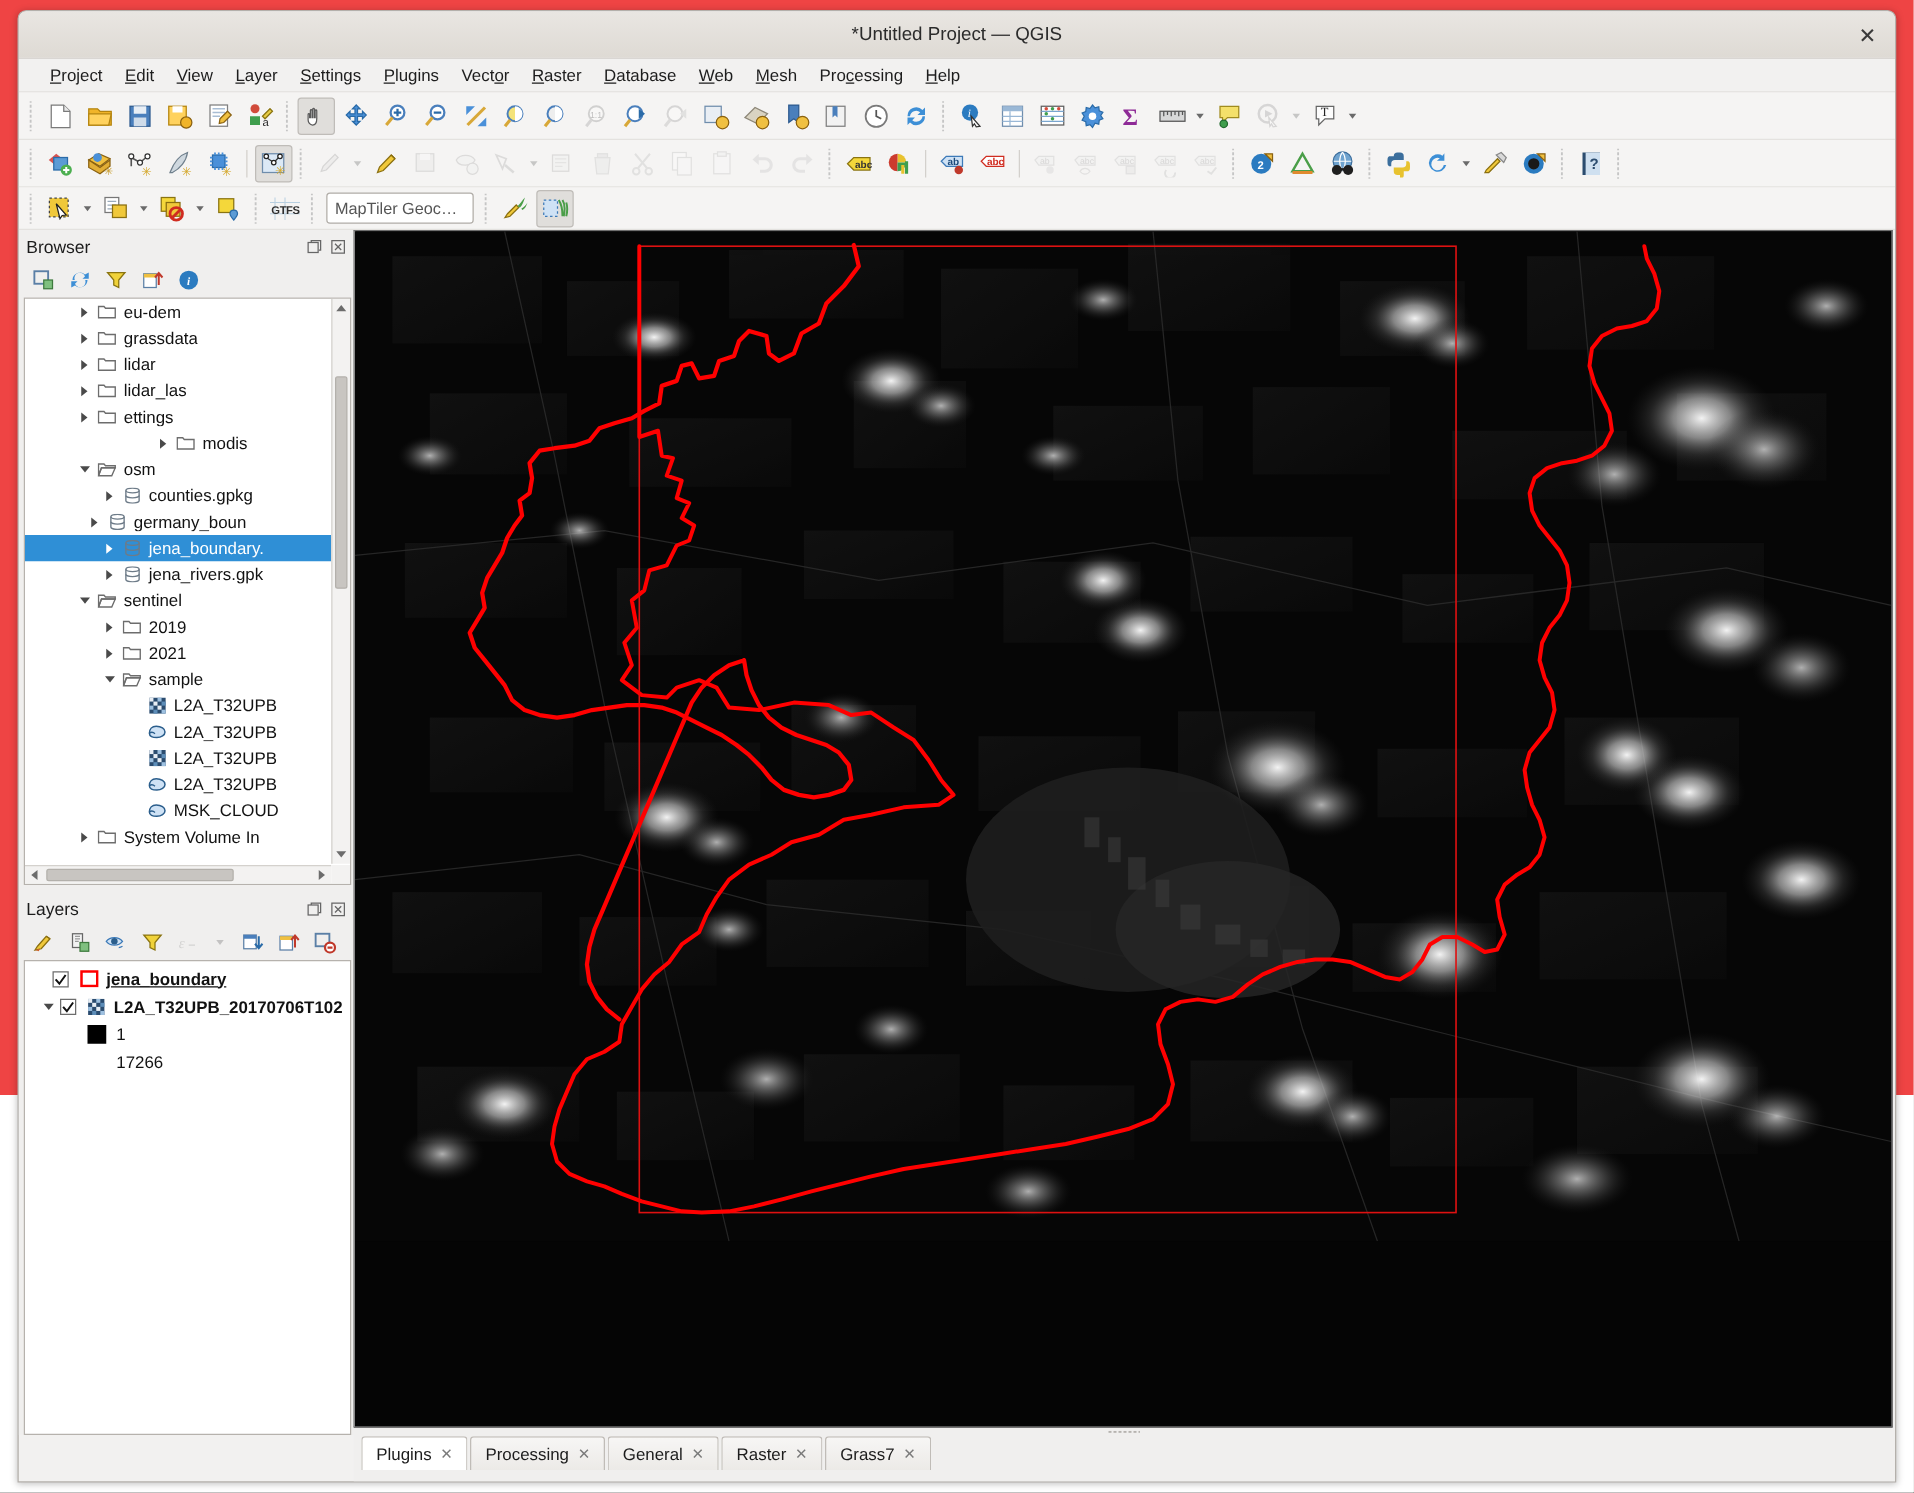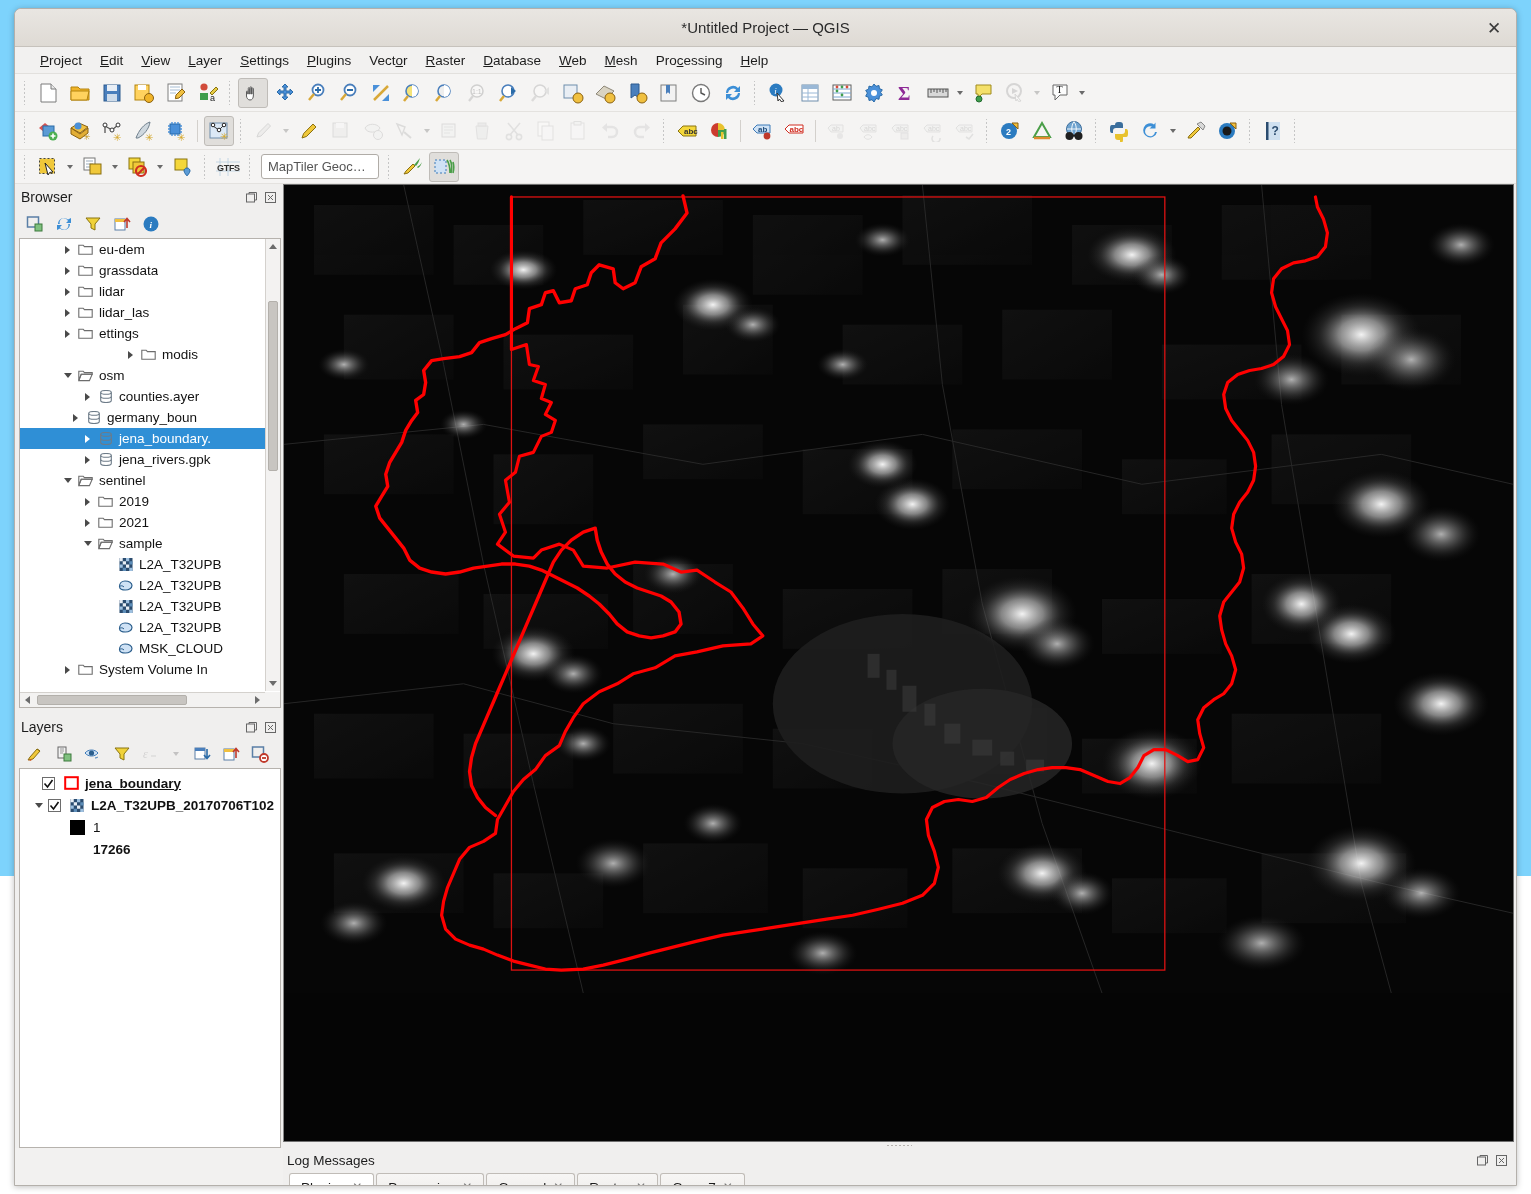--- a/index.html
+++ b/index.html
@@ -6,21 +6,21 @@
   html, body {
     margin: 0; padding: 0;
     width: 1531px; height: 1194px;
     background: #ffffff;
     font-family: "Liberation Sans", sans-serif;
     overflow: hidden;
   }
   #app {
     position: relative;
     width: 1531px; height: 876px;
-    background: #7dd3fc;
+    background: #ef4444;
   }
   
   .win-frame {
     position: absolute;
     left: 14px; top: 8px;
     width: 1503px; height: 1178px;
     background: #f2f1f0;
     border: 1px solid #b4b0ab;
     border-radius: 7px 7px 0 0;
     box-shadow: 0 1px 6px rgba(0,0,0,.25);
@@ -986,21 +986,21 @@
                 <span class="tw-arrow">
                   <i class="collapsed"></i>
                 </span>
                 <span class="tw-icon">
                   <svg width="14" height="13" viewBox="0 0 14 13">
                     <ellipse cx="7" cy="2.4" rx="5.3" ry="1.9" fill="none" stroke="#6d7b88" stroke-width="1.1"></ellipse>
                     <path d="M1.7 2.4v8.2c0 1 2.4 1.9 5.3 1.9s5.3-.9 5.3-1.9V2.4" fill="none" stroke="#6d7b88" stroke-width="1.1"></path>
                     <path d="M1.7 6.4c0 1 2.4 1.9 5.3 1.9s5.3-.9 5.3-1.9" fill="none" stroke="#6d7b88" stroke-width="1.1"></path>
                   </svg>
                 </span>
-                <span class="tw-label">counties.ayer</span>
+                <span class="tw-label">counties.gpkg</span>
               </div>
               <div class="tree-row" style="padding-left: 48px;">
                 <span class="tw-arrow">
                   <i class="collapsed"></i>
                 </span>
                 <span class="tw-icon">
                   <svg width="14" height="13" viewBox="0 0 14 13">
                     <ellipse cx="7" cy="2.4" rx="5.3" ry="1.9" fill="none" stroke="#6d7b88" stroke-width="1.1"></ellipse>
                     <path d="M1.7 2.4v8.2c0 1 2.4 1.9 5.3 1.9s5.3-.9 5.3-1.9V2.4" fill="none" stroke="#6d7b88" stroke-width="1.1"></path>
                     <path d="M1.7 6.4c0 1 2.4 1.9 5.3 1.9s5.3-.9 5.3-1.9" fill="none" stroke="#6d7b88" stroke-width="1.1"></path>
@@ -1287,21 +1287,21 @@
                     <rect x="3.5" y="10.5" width="3.5" height="3.5" fill="#5d8db8"></rect>
                     <rect x="10.5" y="10.5" width="3.5" height="3.5" fill="#9dc0e0"></rect>
                   </svg>
                 </span>
                 <span class="lyr-name">L2A_T32UPB_20170706T102</span>
               </div>
               <div class="lyr-row" style="padding-left: 50px;">
                 <span style="width: 15px; height: 15px; flex: 0 0 15px; margin-right: 8px; background: rgb(0, 0, 0);"></span>
                 <span>1</span>
               </div>
-              <div class="lyr-row" style="padding-left: 50px; font-weight: bold;">
+              <div class="lyr-row" style="padding-left: 50px;">
                 <span style="width: 15px; flex: 0 0 15px; margin-right: 8px;"></span>
                 <span>17266</span>
               </div>
             </div>
       </div>
     </div>
 
     <div class="map-col">
       <div class="map-canvas">
         <svg viewBox="0 0 1232 810" preserveAspectRatio="none">
@@ -1469,35 +1469,20 @@
                L198 546 L192 560 L188 574 L186 588 L188 602 L194 614 L202 624 L212 632"></path>
         </svg>
       </div>
       <div class="map-splitter">
             <i></i>
           </div>
     </div>
   </div>
 
   <div class="logpanel">
-    <div class="log-head">
-      <span class="log-title">Log Messages</span>
-      <span class="panel-btn">
-        <svg width="13" height="13" viewBox="0 0 13 13">
-              <rect x="1.5" y="3" width="8" height="8" fill="none" stroke="#666"></rect>
-              <path d="M4 3V1.5h7.5V9H10" fill="none" stroke="#666"></path>
-            </svg>
-      </span>
-      <span class="panel-btn">
-        <svg width="13" height="13" viewBox="0 0 13 13">
-              <rect x="1.5" y="1.5" width="10" height="10" fill="none" stroke="#666"></rect>
-              <path d="M4 4l5 5M9 4l-5 5" stroke="#666"></path>
-            </svg>
-      </span>
-    </div>
     <div class="log-tabs" id="log-tabs">
           <div class="log-tab active">
             <span>Plugins</span>
             <span class="tab-x">✕</span>
           </div>
           <div class="log-tab">
             <span>Processing</span>
             <span class="tab-x">✕</span>
           </div>
           <div class="log-tab">

